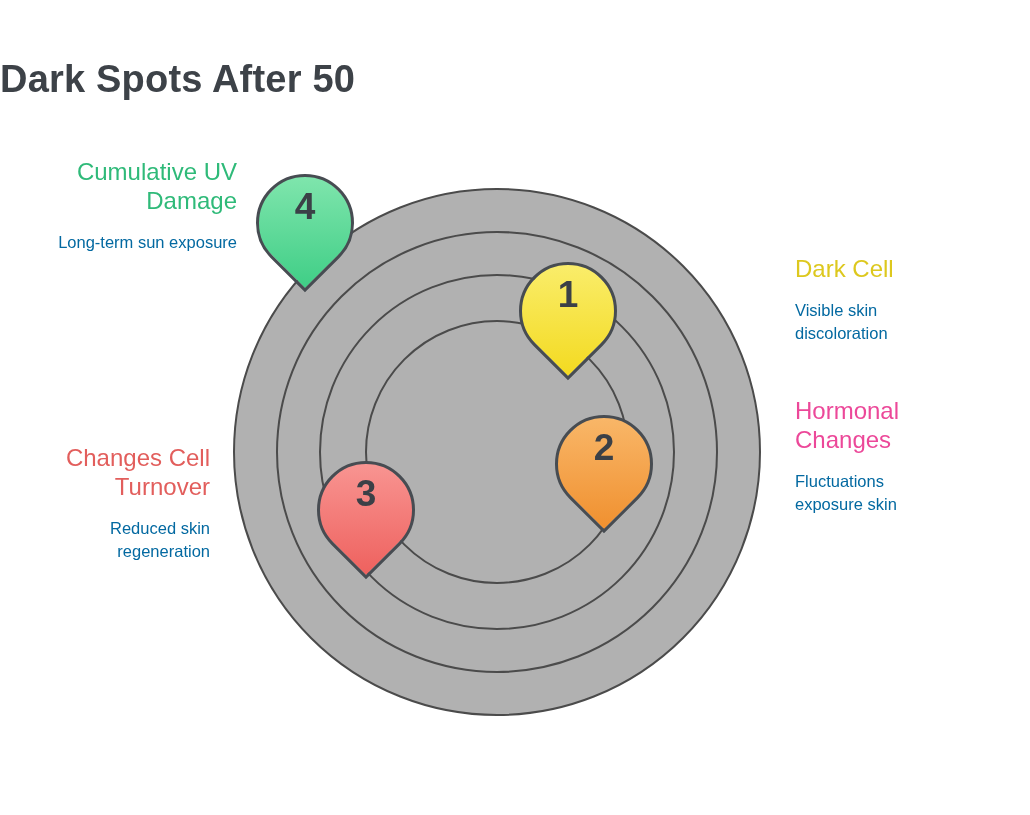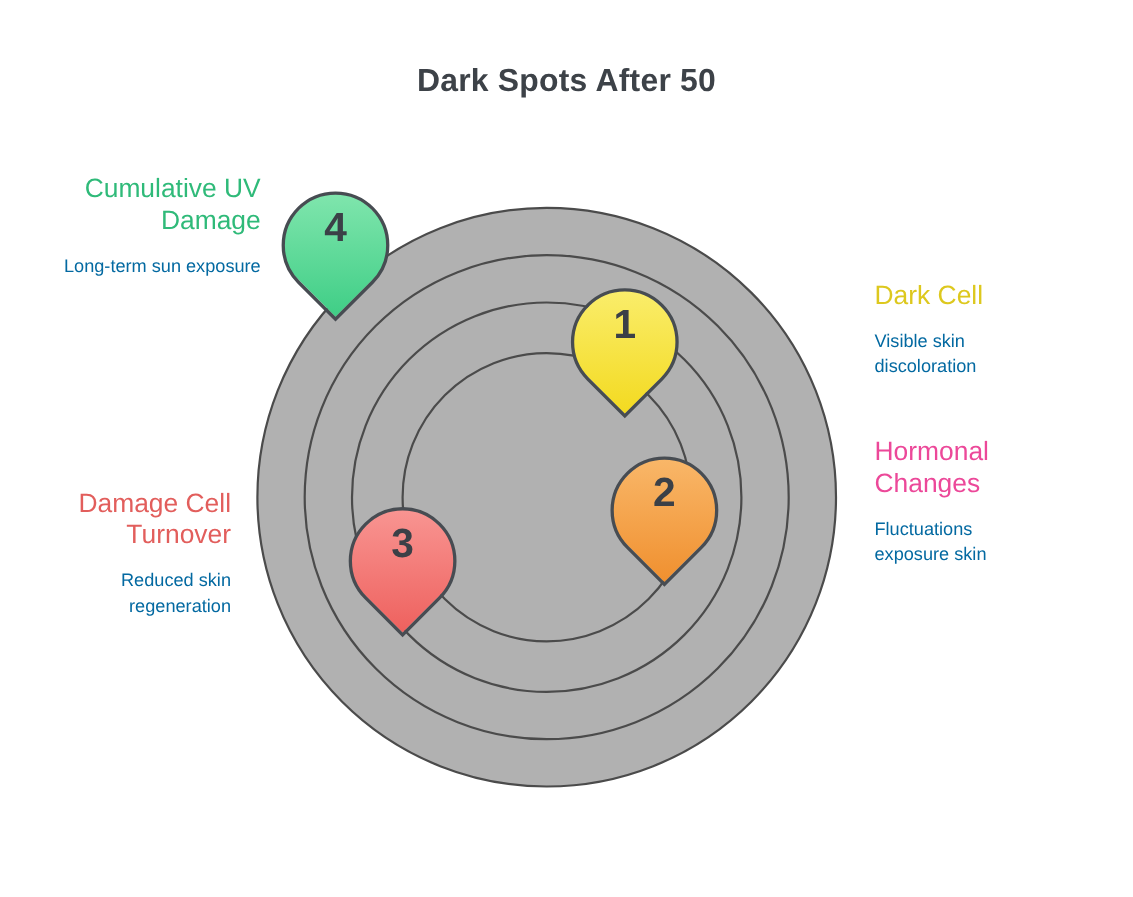--- a/index.html
+++ b/index.html
@@ -9,22 +9,21 @@
     height: 815px;
     background: #ffffff;
     overflow: hidden;
     font-family: "Liberation Sans", sans-serif;
   }
   .title {
     position: absolute;
     top: 58px;
     left: 0;
     width: 1030px;
-    text-align: center;
-    font-size: 29px;
+    font-size: 38px;
     font-weight: bold;
     color: #3d4248;
     letter-spacing: 0.2px;
   }
   .rings { position: absolute; left: 0; top: 0; }
   .rings circle { fill: #b1b1b1; stroke: #4b4b4b; stroke-width: 2; }
 
   .pin {
     position: absolute;
     width: 98px;
@@ -102,17 +101,17 @@
     <div class="label-title" style="color: rgb(221, 200, 30);">Dark Cell</div>
     <div class="label-desc">Visible skin discoloration</div>
   </div>
 
   <div class="group g2">
     <div class="label-title" style="color: #ec4899;">Hormonal Changes</div>
     <div class="label-desc">Fluctuations exposure skin</div>
   </div>
 
   <div class="group right-align g3">
-    <div class="label-title" style="color: rgb(226, 94, 92);">Damage Cell Turnover</div>
+    <div class="label-title" style="color: rgb(226, 94, 92);">Changes Cell Turnover</div>
     <div class="label-desc">Reduced skin regeneration</div>
   </div>
 
 </div>
 
 </body></html>

